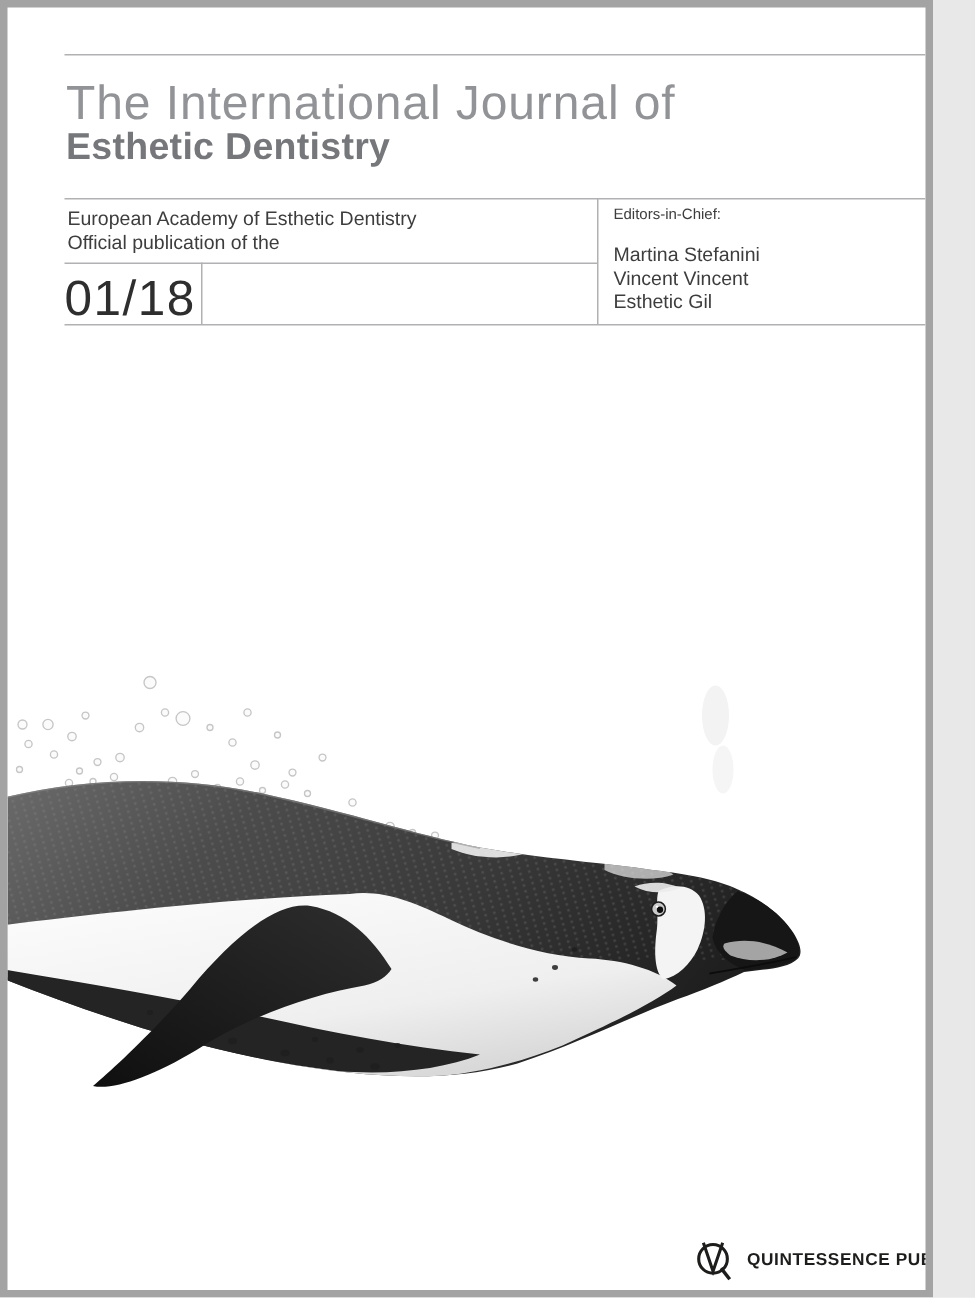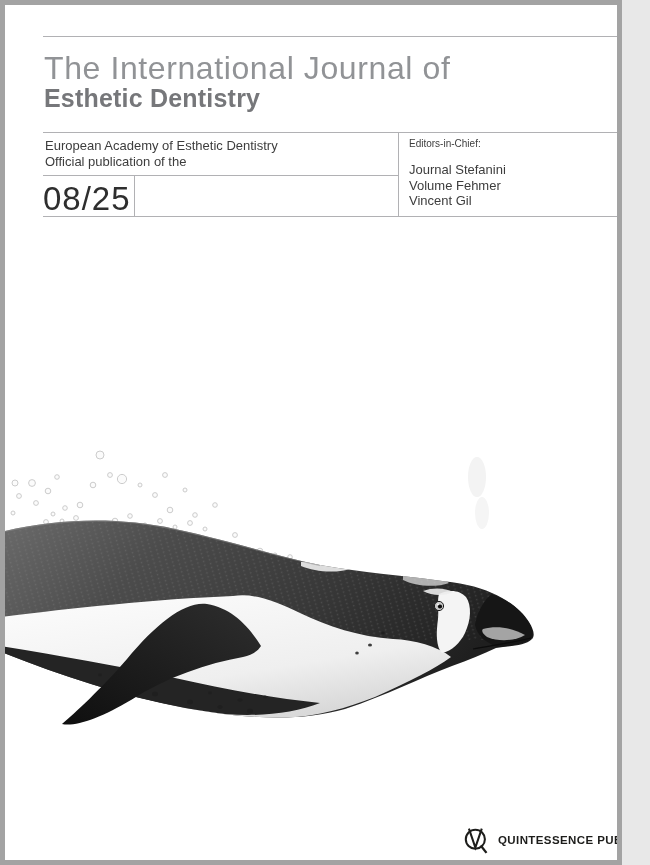--- a/index.html
+++ b/index.html
@@ -75,28 +75,28 @@
   <div class="hrule" id="rule-sub"></div>
   <div class="hrule" id="rule-bottom"></div>
   <div class="vrule" id="vrule-main"></div>
   <div class="vrule" id="vrule-issue"></div>
 
   <div class="pub-note">
     <div>European Academy of Esthetic Dentistry</div>
     <div>Official publication of the</div>
   </div>
 
-  <div class="issue-code">08/25</div>
+  <div class="issue-code">01/18</div>
 
 
   <div class="editors-heading">Editors-in-Chief:</div>
   <div class="editors-list">
-    <div>Journal Stefanini</div>
-    <div>Volume Fehmer</div>
-    <div>Vincent Gil</div>
+    <div>Martina Stefanini</div>
+    <div>Vincent Vincent</div>
+    <div>Esthetic Gil</div>
   </div>
 
   <div class="cover-figure" aria-label="penguin-swimming-underwater-photo">
     <svg width="650" height="312" viewBox="0 430 650 312" xmlns="http://www.w3.org/2000/svg">
       <defs>
         <linearGradient id="bodyGrad" x1="0" y1="0" x2="1" y2="0.35">
           <stop offset="0" stop-color="#6b6b6b"></stop>
           <stop offset="0.3" stop-color="#4c4c4c"></stop>
           <stop offset="0.65" stop-color="#383838"></stop>
           <stop offset="1" stop-color="#1f1f1f"></stop>

